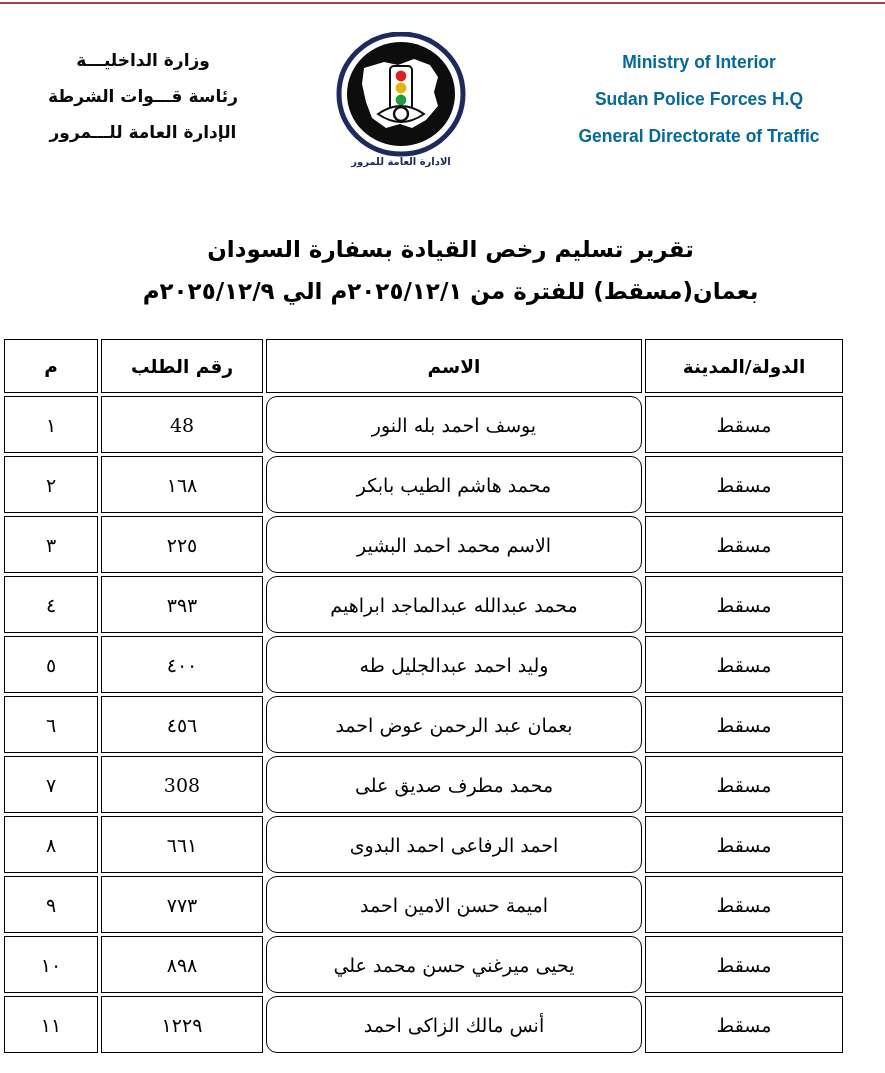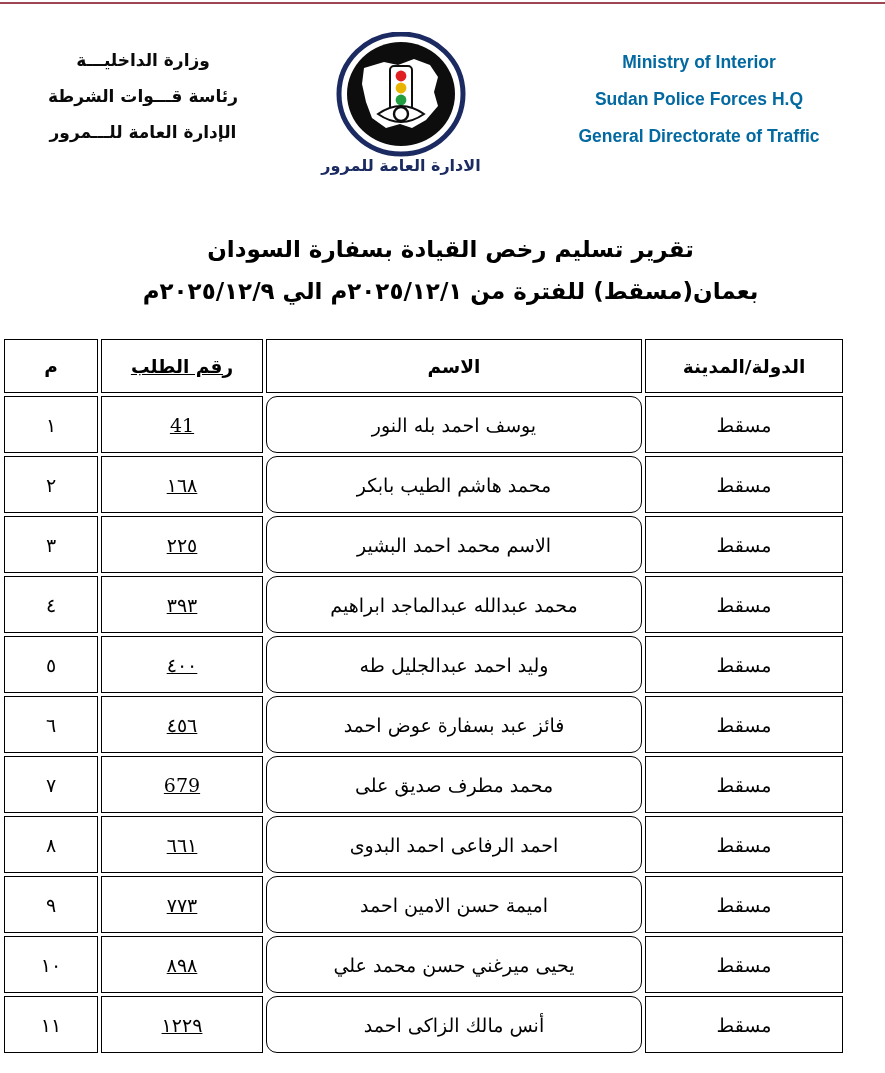--- a/index.html
+++ b/index.html
@@ -76,21 +76,21 @@
   
   .logo-wrap {
     width: 180px;
     text-align: center;
     padding-top: 2px;
   }
   .logo-svg { display: block; margin: 0 auto; }
   .logo-caption {
     font-family: "DejaVu Sans", sans-serif;
     font-weight: bold;
-    font-size: 16px;
+    font-size: 10px;
     color: #1b2a60;
     direction: rtl;
     margin-top: -4px;
     letter-spacing: 0.3px;
   }
 
   
   .title-block {
     position: absolute;
     top: 228px;
@@ -137,21 +137,21 @@
     font-weight: bold;
     font-size: 18.5px;
   }
   table.report tbody td {
     height: 55px;
     font-family: "DejaVu Serif", "Liberation Serif", serif;
     font-weight: normal;
     font-size: 19px;
   }
   td.c-idx, th.c-idx { width: 84px; }
-  td.c-req, th.c-req { width: 152px; text-decoration: underline; }
+  td.c-req, th.c-req { width: 152px; }
   td.c-name, th.c-name { width: 366px; }
   td.c-city, th.c-city { width: 188px; }
 
   td.c-name { font-size: 19.5px; border-radius: 11px; }
   td.c-city { font-size: 18.5px; }
 </style>
 </head>
 <body>
 
 <div class="top-rule"></div>
@@ -200,21 +200,21 @@
         <th class="c-city">الدولة/المدينة</th>
         <th class="c-name">الاسم</th>
         <th class="c-req">رقم الطلب</th>
         <th class="c-idx">م</th>
       </tr>
     </thead>
     <tbody id="table-body">
         <tr>
           <td class="c-city">مسقط</td>
           <td class="c-name">يوسف احمد بله النور</td>
-          <td class="c-req">41</td>
+          <td class="c-req">48</td>
           <td class="c-idx">١</td>
         </tr>
         <tr>
           <td class="c-city">مسقط</td>
           <td class="c-name">محمد هاشم الطيب بابكر</td>
           <td class="c-req">١٦٨</td>
           <td class="c-idx">٢</td>
         </tr>
         <tr>
           <td class="c-city">مسقط</td>
@@ -229,28 +229,28 @@
           <td class="c-idx">٤</td>
         </tr>
         <tr>
           <td class="c-city">مسقط</td>
           <td class="c-name">وليد احمد عبدالجليل طه</td>
           <td class="c-req">٤٠٠</td>
           <td class="c-idx">٥</td>
         </tr>
         <tr>
           <td class="c-city">مسقط</td>
-          <td class="c-name">فائز عبد بسفارة عوض احمد</td>
+          <td class="c-name">بعمان عبد الرحمن عوض احمد</td>
           <td class="c-req">٤٥٦</td>
           <td class="c-idx">٦</td>
         </tr>
         <tr>
           <td class="c-city">مسقط</td>
           <td class="c-name">محمد مطرف صديق على</td>
-          <td class="c-req">679</td>
+          <td class="c-req">308</td>
           <td class="c-idx">٧</td>
         </tr>
         <tr>
           <td class="c-city">مسقط</td>
           <td class="c-name">احمد الرفاعى احمد البدوى</td>
           <td class="c-req">٦٦١</td>
           <td class="c-idx">٨</td>
         </tr>
         <tr>
           <td class="c-city">مسقط</td>

